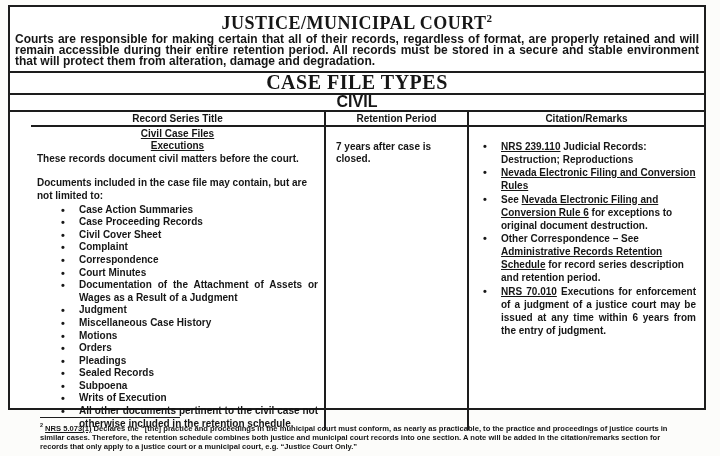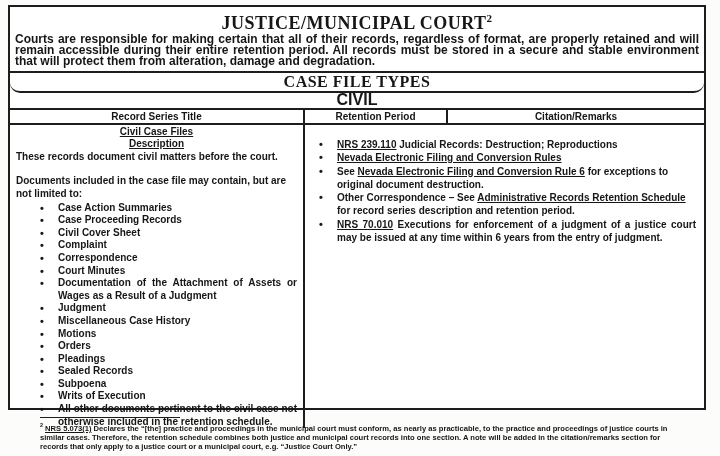--- a/index.html
+++ b/index.html
@@ -33,28 +33,28 @@
     font-size:12px; font-weight:700;
     line-height:11.2px;
     text-align:justify;
     margin-top:1px;
   }
   
   .band { border-bottom:2px solid #1d1d1d; text-align:center; display:flex; align-items:center; justify-content:center; }
   .band-case-types {
     height:22px;
     font-family:"Liberation Serif", serif;
-    font-size:16px; font-weight:700; letter-spacing:.5px;border-radius:10px;
+    font-size:20px; font-weight:700; letter-spacing:.5px;
   }
   .band-civil {
     height:17px;
     font-size:16px; font-weight:700;
   }
   
-  .tbl { flex:1; display:flex; flex-direction:column; }
+  .tbl { flex:1; display:flex; flex-direction:column;padding-left:21px; }
   .tr { display:flex; flex-direction:row; }
   .thead { border-bottom:2px solid #1d1d1d; height:15px; }
   .th {
     font-size:10px; font-weight:700;
     text-align:center;
     display:flex; align-items:center; justify-content:center;
   }
   .tbody { flex:1; }
   .c1 { width:295px; border-right:2px solid #1d1d1d; }
   .c2 { width:143px; border-right:2px solid #1d1d1d; }
@@ -117,21 +117,21 @@
   <div class="tbl">
     <div class="tr thead">
       <div class="th c1">Record Series Title</div>
       <div class="th c2">Retention Period</div>
       <div class="th c3">Citation/Remarks</div>
     </div>
     <div class="tr tbody">
 
       <div class="c1 cell cell-series">
         <div class="series-title">Civil Case Files</div>
-        <div class="series-desc-label">Description</div>
+        <div class="series-desc-label">Executions</div>
         <div class="series-desc">These records document civil matters before the court.</div>
         <div class="series-contains">Documents included in the case file may contain, but are not limited to:</div>
         <ul class="doc-list">
             <li>Case Action Summaries</li>
             <li>Case Proceeding Records</li>
             <li>Civil Cover Sheet</li>
             <li>Complaint</li>
             <li>Correspondence</li>
             <li>Court Minutes</li>
             <li>Documentation of the Attachment of Assets or Wages as a Result of a Judgment</li>
@@ -140,20 +140,21 @@
             <li>Motions</li>
             <li>Orders</li>
             <li>Pleadings</li>
             <li>Sealed Records</li>
             <li>Subpoena</li>
             <li>Writs of Execution</li>
             <li>All other documents pertinent to the civil case not otherwise included in the retention schedule.</li>
           </ul>
       </div>
 
+      <div class="c2 cell cell-retention">7 years after case is closed.</div>
 
       <div class="c3 cell cell-citations">
         <ul class="cite-list">
             <li><span class="u">NRS 239.110</span><span> Judicial Records: Destruction; Reproductions</span></li>
             <li><span class="u">Nevada Electronic Filing and Conversion Rules</span></li>
             <li><span>See </span><span class="u">Nevada Electronic Filing and Conversion Rule 6</span><span> for exceptions to original document destruction.</span></li>
             <li><span>Other Correspondence – See </span><span class="u">Administrative Records Retention Schedule</span><span> for record series description and retention period.</span></li>
             <li class="justify"><span class="u">NRS 70.010</span><span> Executions for enforcement of a judgment of a justice court may be issued at any time within 6 years from the entry of judgment.</span></li>
           </ul>
       </div>

